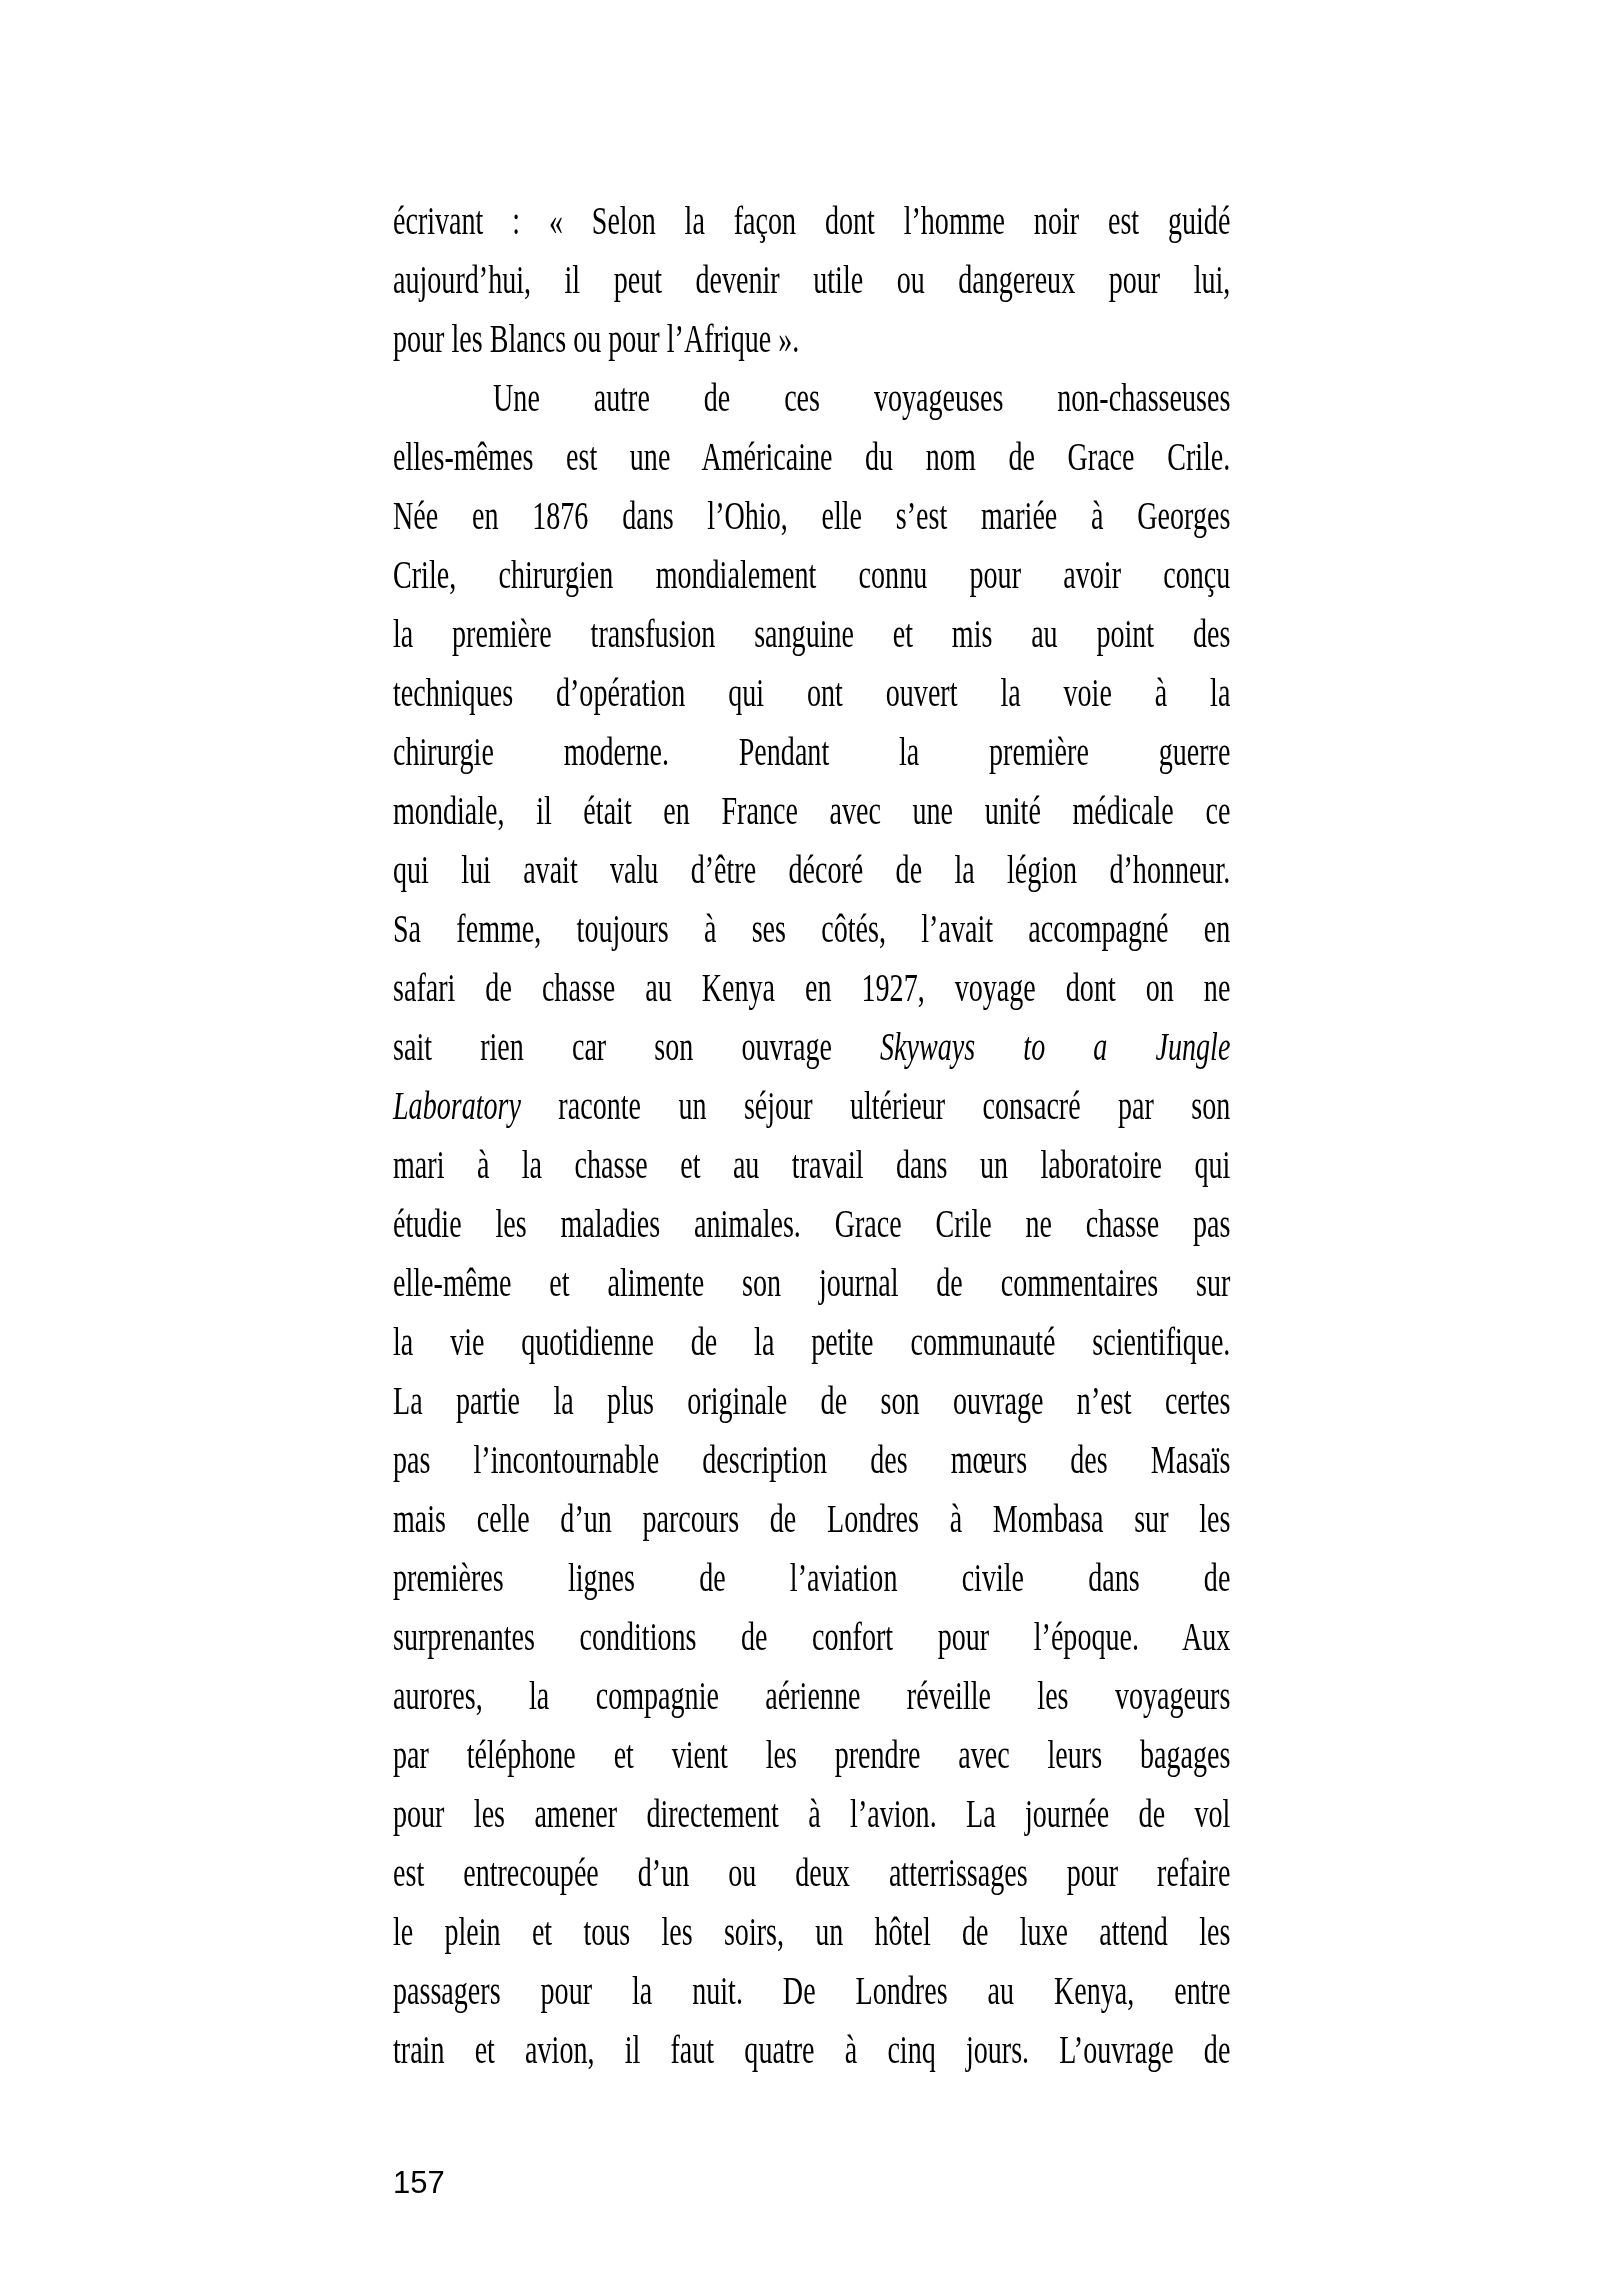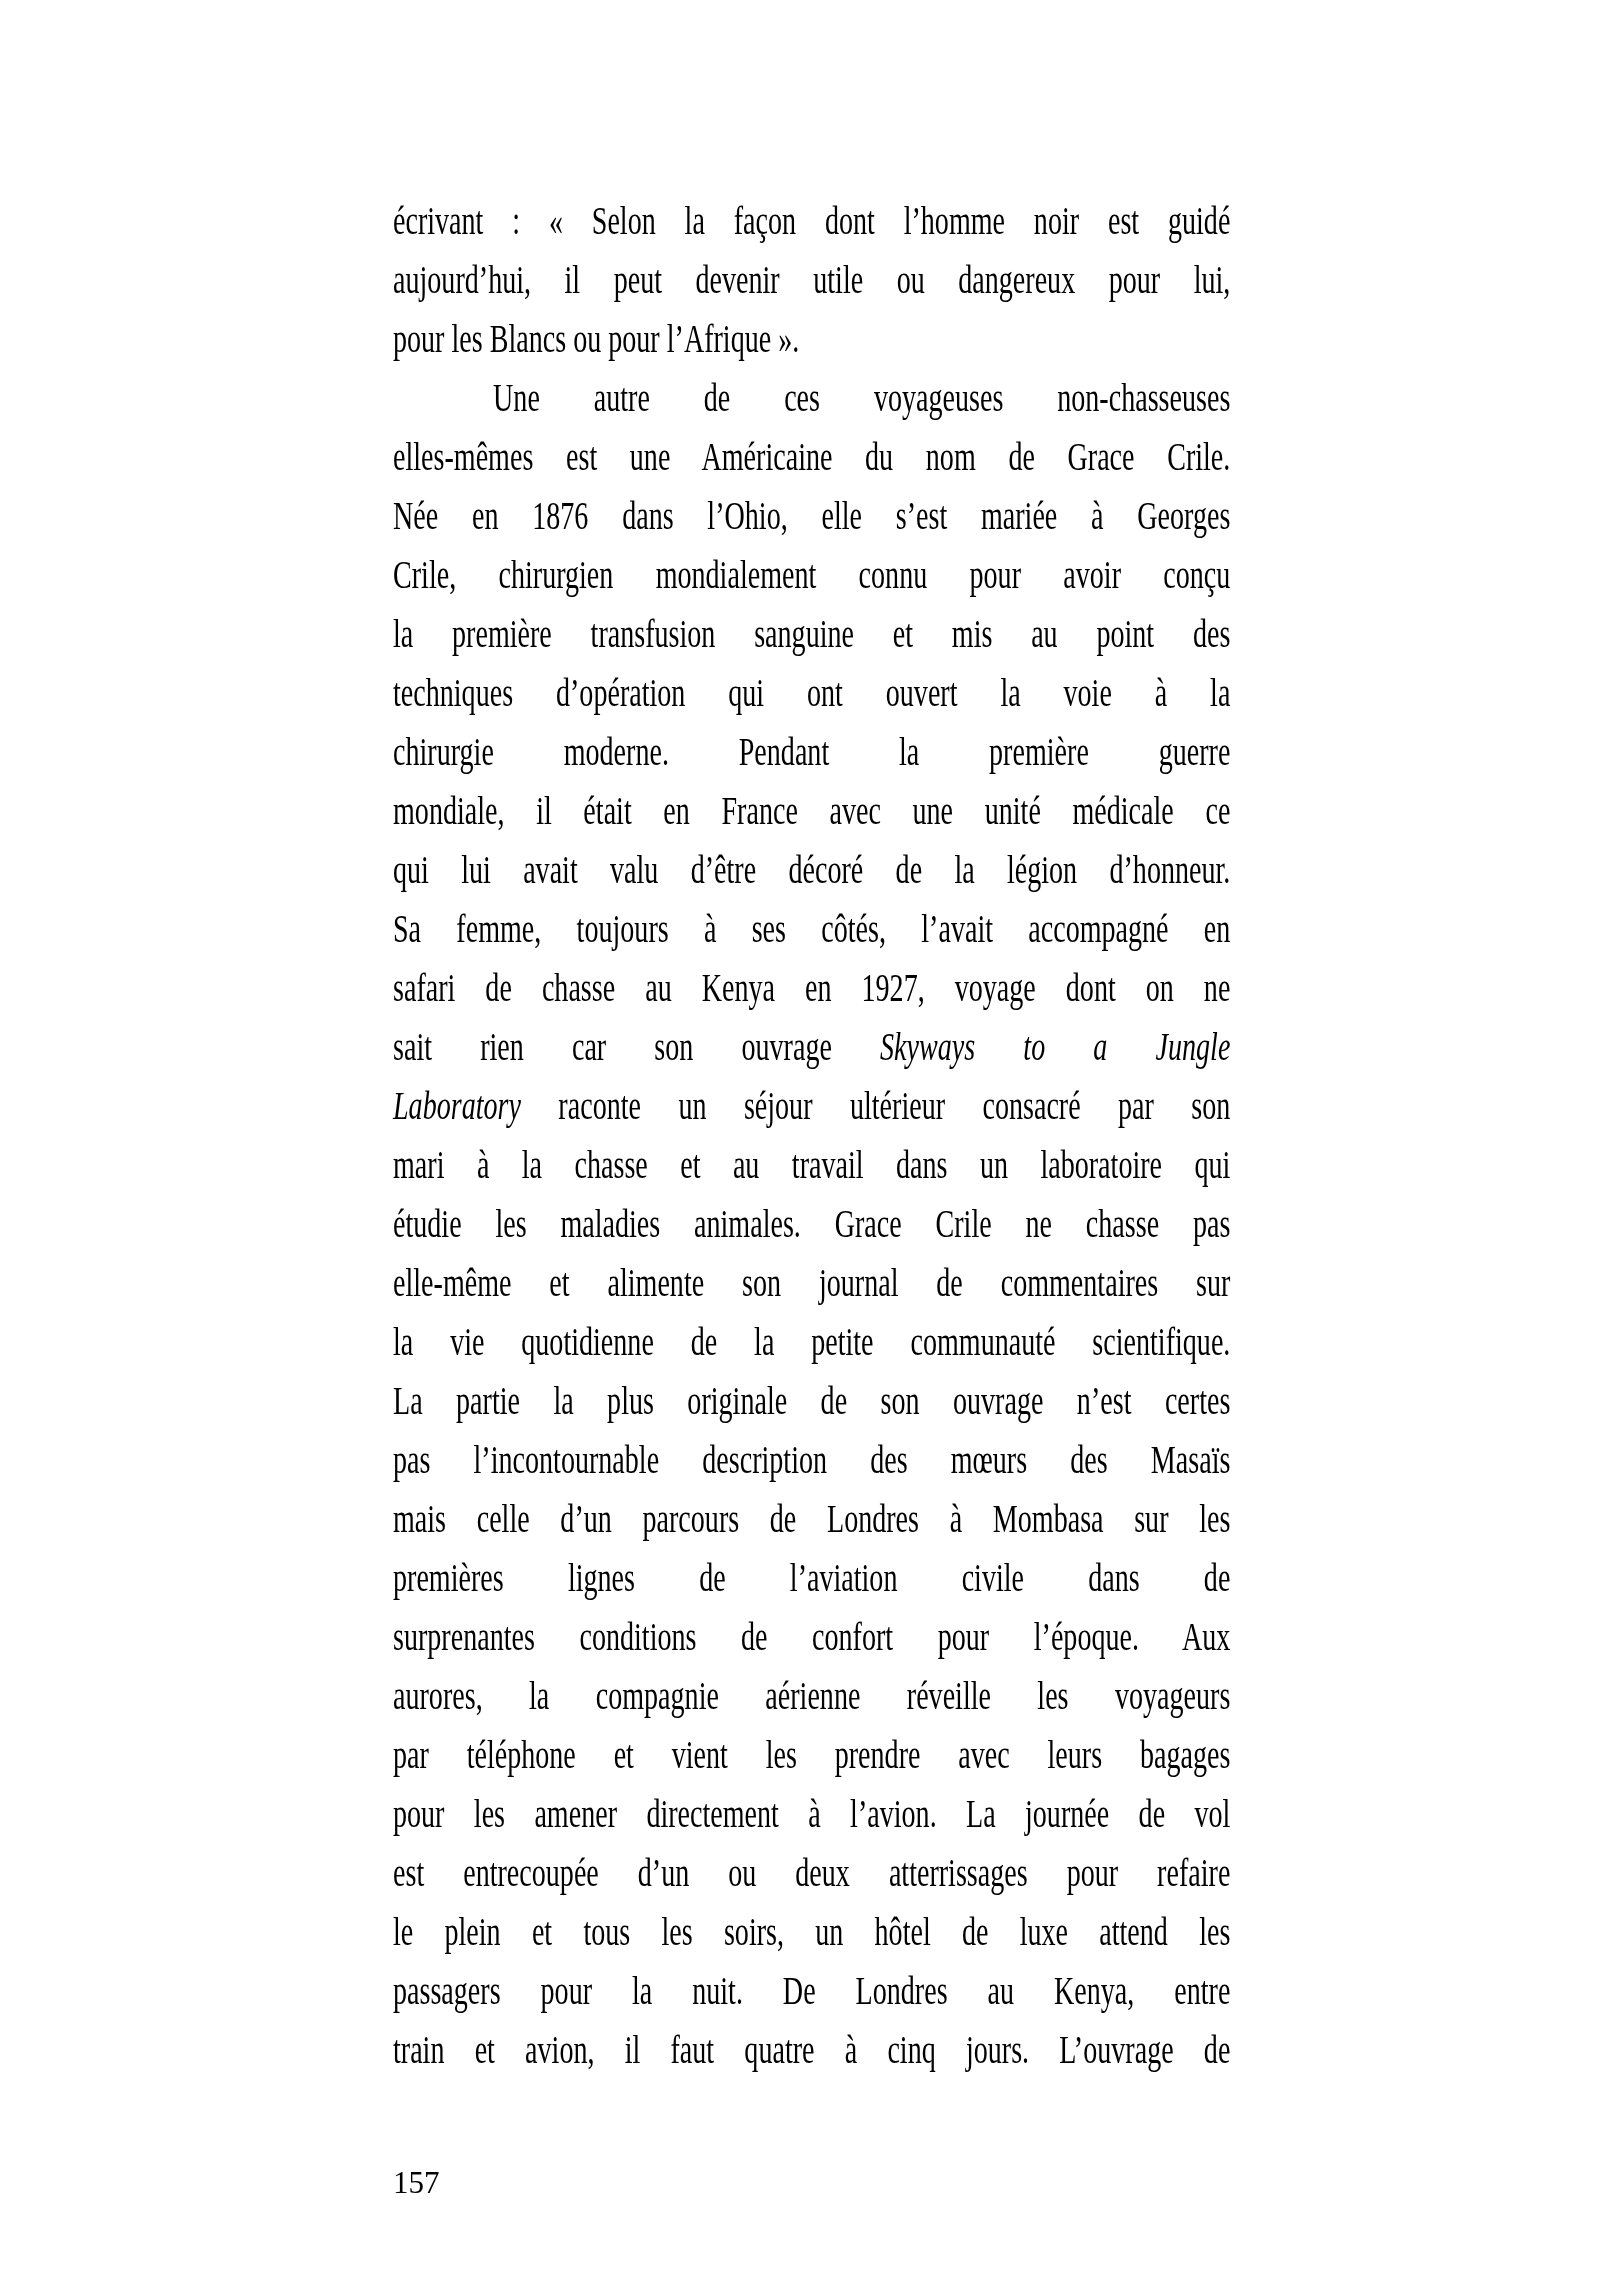--- a/index.html
+++ b/index.html
@@ -32,21 +32,21 @@
     text-align-last: left;
   }
   .line.indent {
     text-indent: 139px;          
   }
   .run.italic { font-style: italic; }
   .pagenum {
     position: absolute;
     left: 393px;
     top: 2165px;
-    font-family: Liberation Serif, serif;
+    font-family: Liberation Sans, sans-serif;
     font-size: 31px;
     color: #000000;
   }
 </style>
 </head>
 <body>
 
 <div class="sheet">
   <div class="textblock">
       <div class="line"><span class="run">écrivant : « Selon la façon dont l’homme noir est guidé</span></div>

